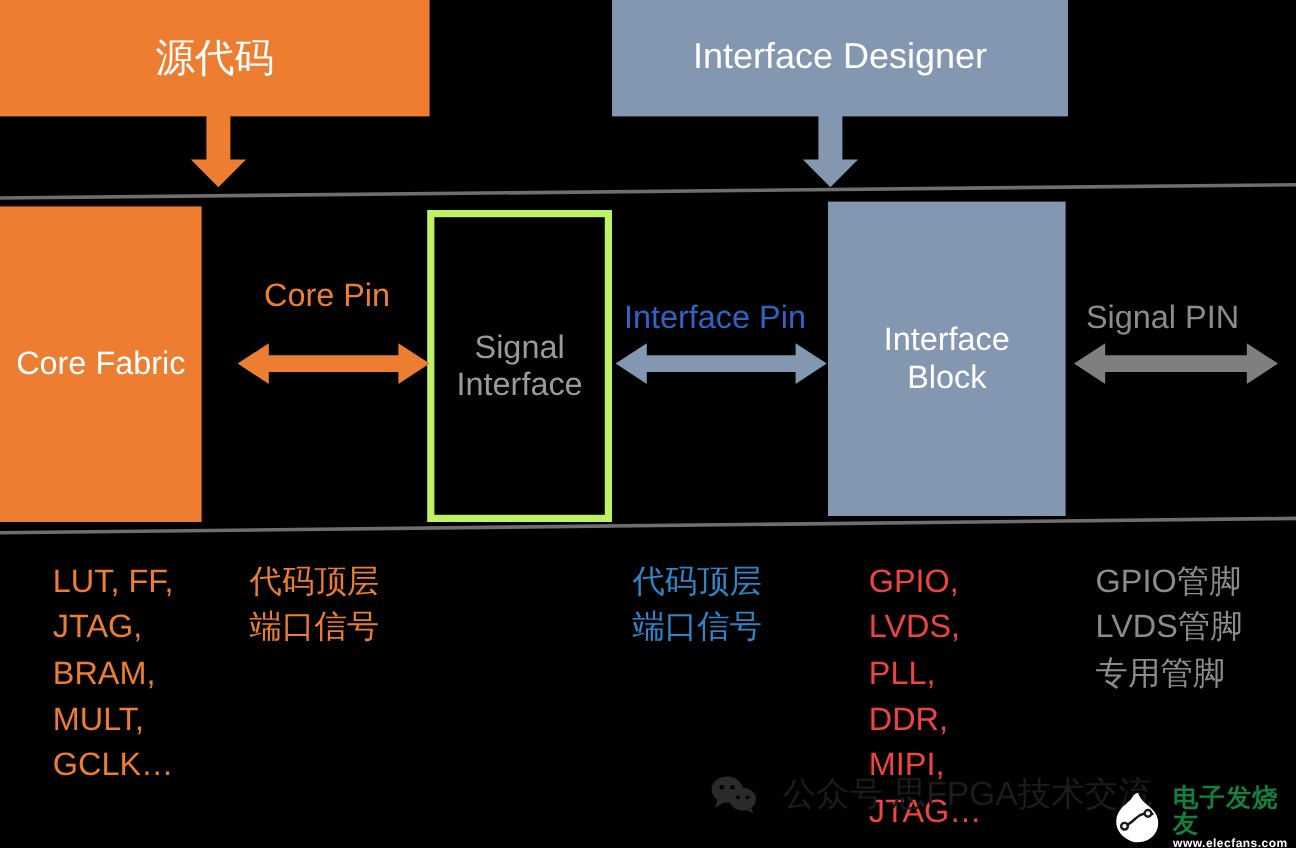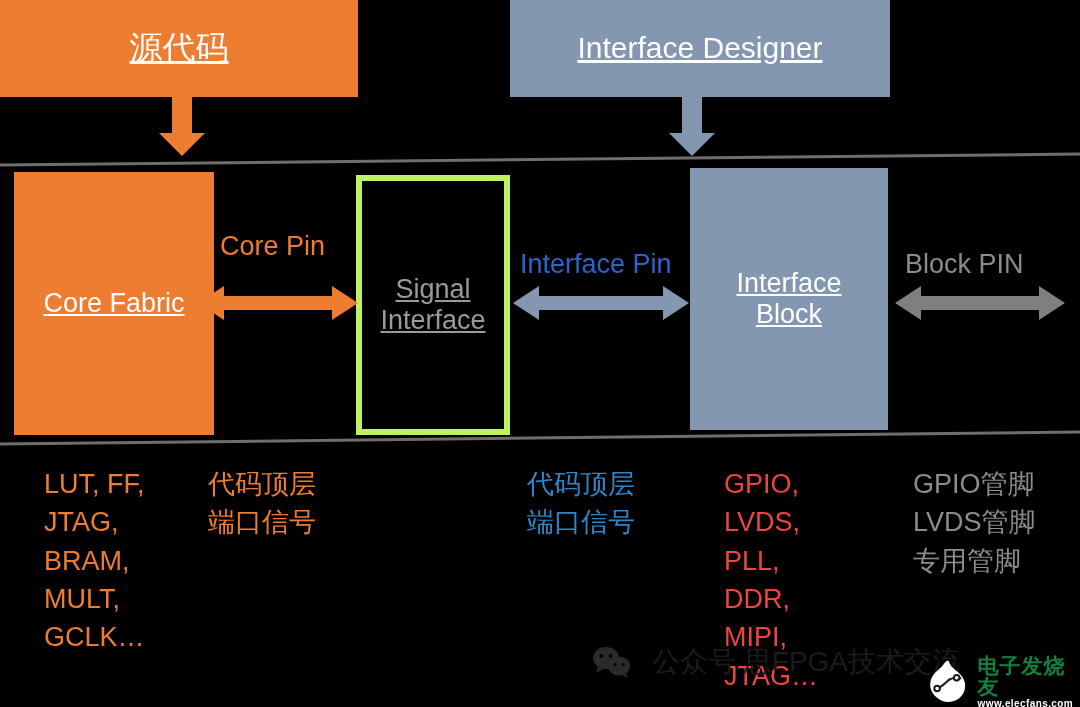--- a/index.html
+++ b/index.html
@@ -17,41 +17,40 @@
   }
 
   .box {
     position: absolute;
     display: flex;
     align-items: center;
     justify-content: center;
     text-align: center;
     box-sizing: border-box;
     line-height: 1.16;
-    text-decoration: underline;
   }
 
   
   #src-code-box {
     left: 0px; top: 0px; width: 358px; height: 97px;
     background: #ED7D31;
     color: #FFFFFF;
     font-size: 33px;
   }
   #iface-designer-box {
     left: 510px; top: 0px; width: 380px; height: 97px;
     background: #8497B0;
     color: #FFFFFF;
     font-size: 30px;
     text-align: center;
   }
 
   
   #core-fabric-box {
-    left: 14px; top: 172px; width: 200px; height: 263px;
+    left: 0px; top: 172px; width: 168px; height: 263px;
     background: #ED7D31;
     color: #FFFFFF;
     font-size: 27px;
   }
   #signal-iface-box {
     left: 356px; top: 175px; width: 154px; height: 260px;
     background: #000000;
     border: 6px solid #bef264;
     color: #9A9A9A;
     font-size: 27px;
@@ -190,21 +189,21 @@
   </svg>
 
   <svg class="dbl-arrow" id="arrow-device-pin" style="left:895px; top:282px;" width="170" height="42" viewBox="0 0 170 42">
     <path d="M0 21 L26 4 V14 H144 V4 L170 21 L144 38 V28 H26 V38 Z" fill="#7F7F7F"></path>
   </svg>
 
   <div class="arrow-label" id="core-pin-label">Core Pin</div>
 
   <div class="arrow-label" id="iface-pin-label">Interface Pin</div>
 
-  <div class="arrow-label" id="device-pin-label">Block PIN</div>
+  <div class="arrow-label" id="device-pin-label">Signal PIN</div>
 
   <svg class="divider" id="divider-bottom" viewBox="0 0 1080 24" preserveAspectRatio="none">
     <line x1="0" y1="20" x2="1080" y2="8" stroke="#6E6E6E" stroke-width="3"></line>
   </svg>
 
   <div class="legend-col" id="legend-core-resources">LUT, FF,
 JTAG,
 BRAM,
 MULT,
 GCLK…</div>

